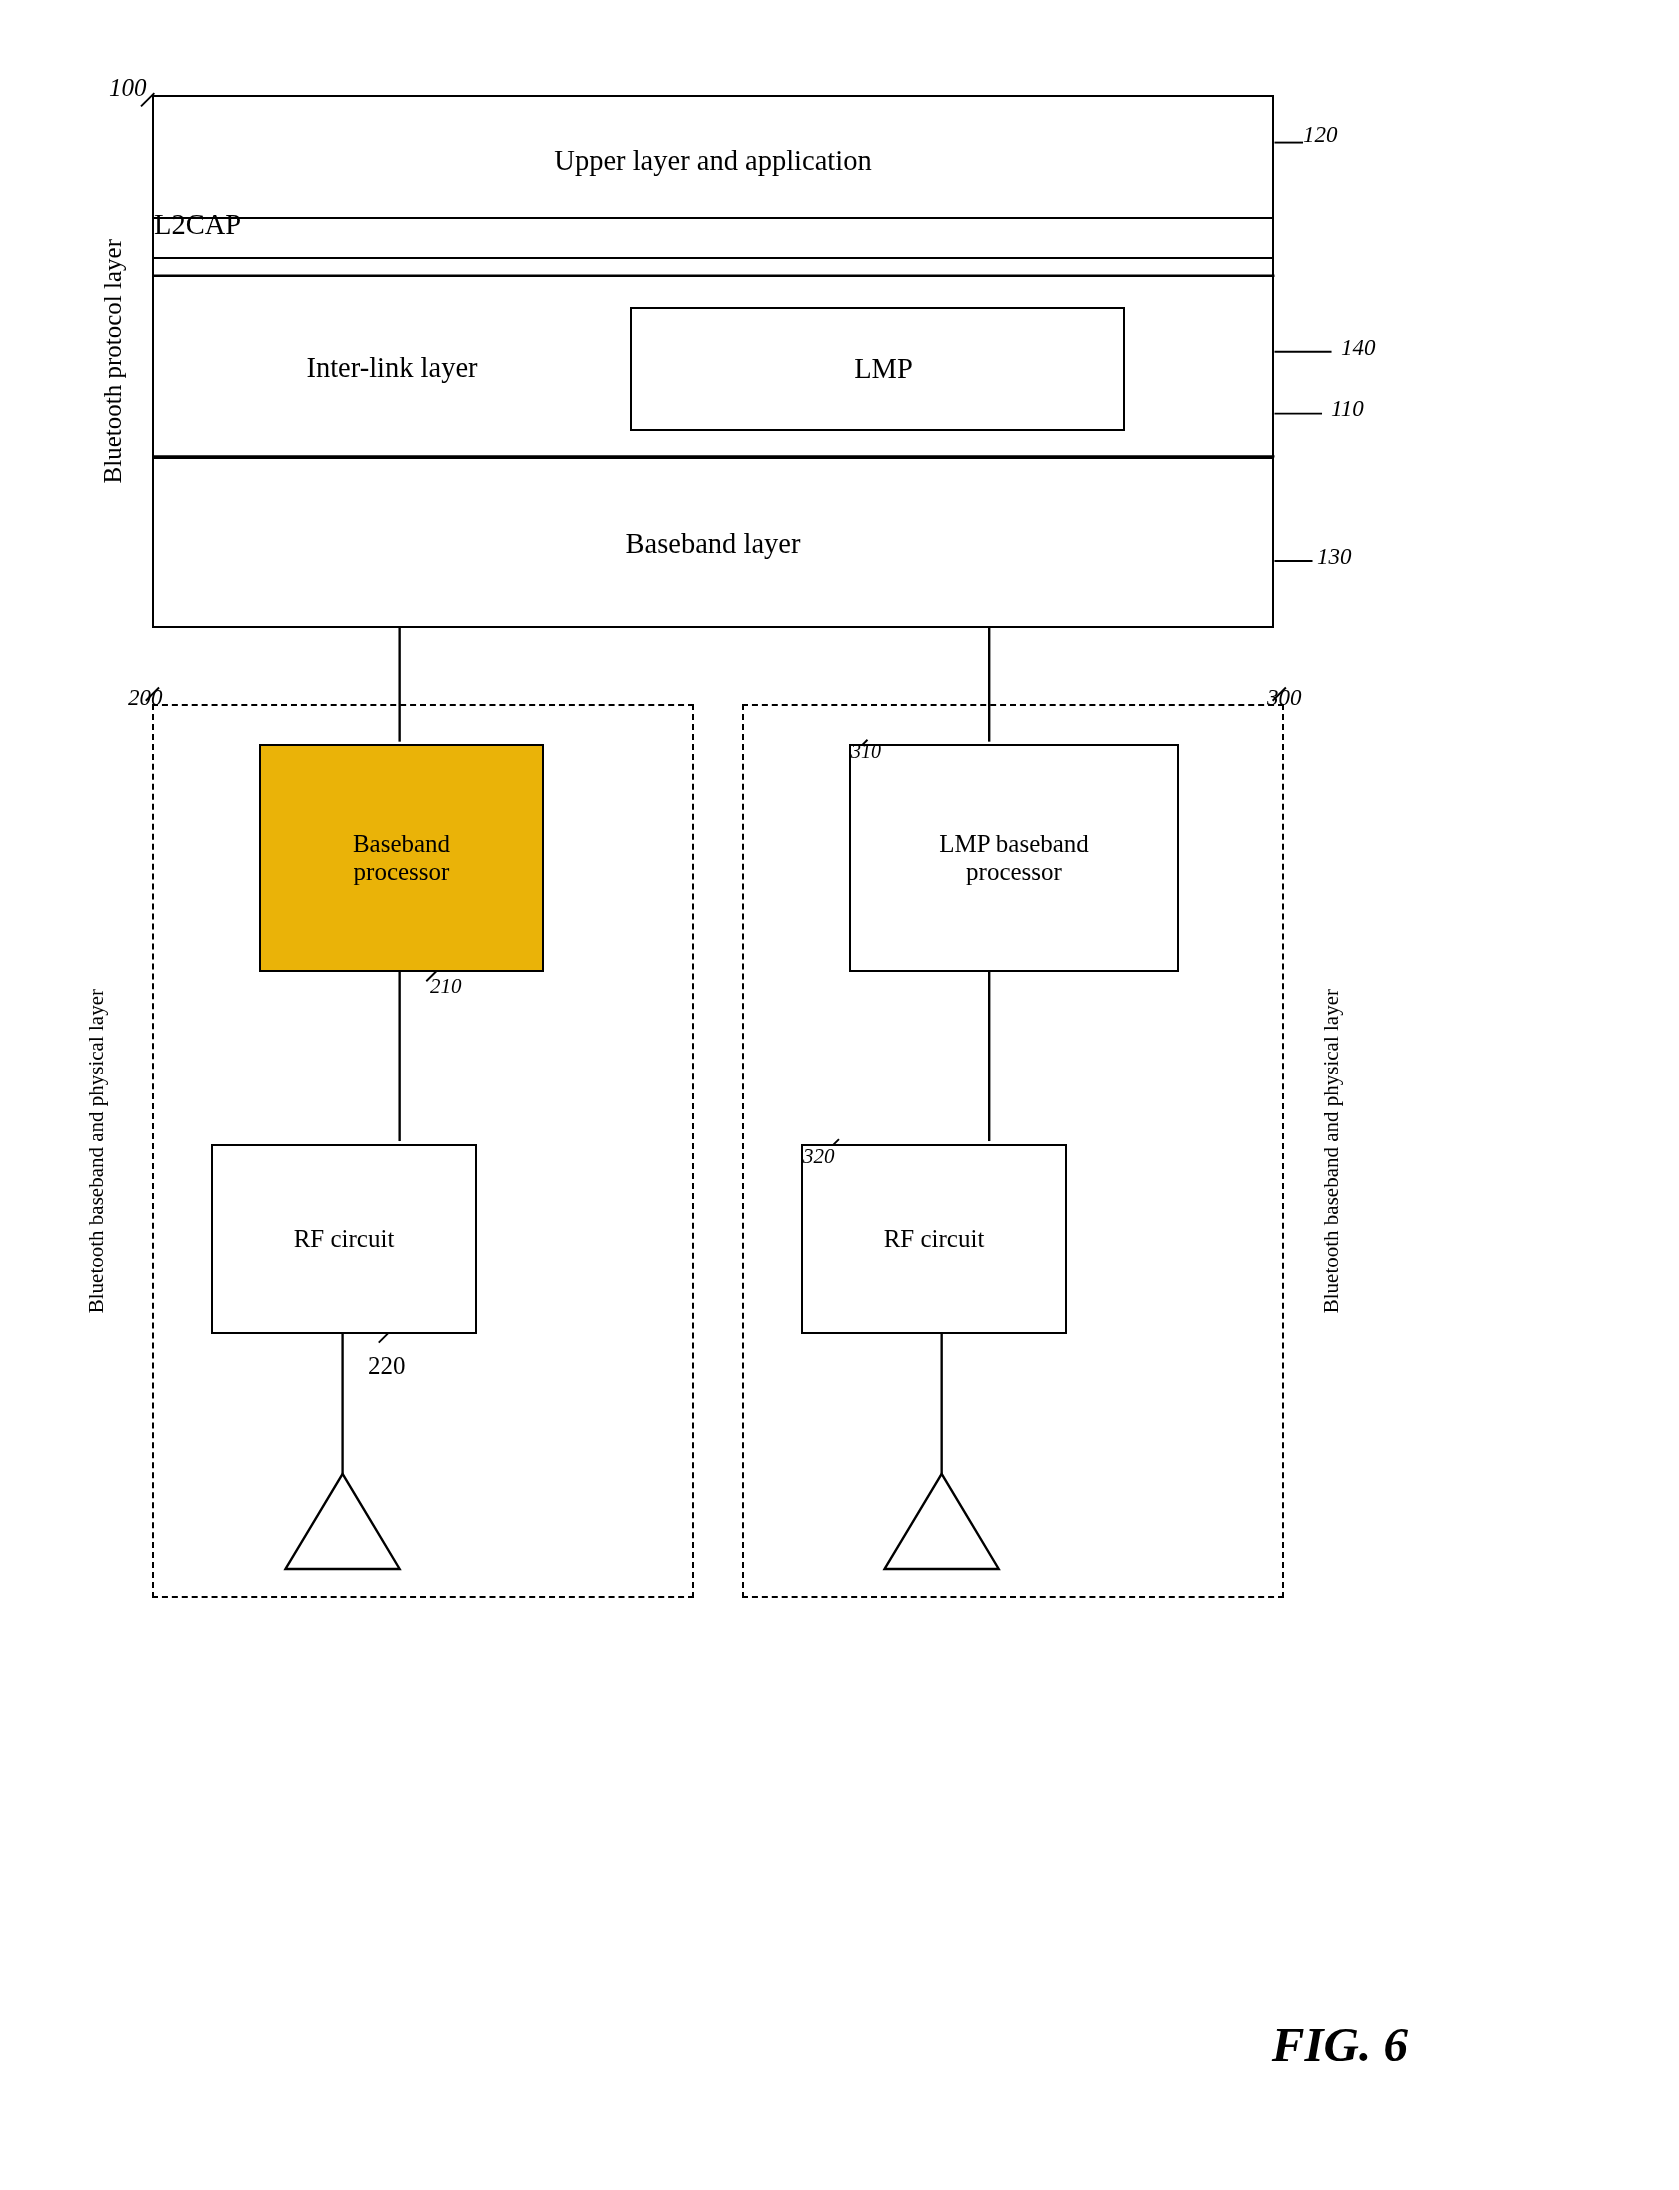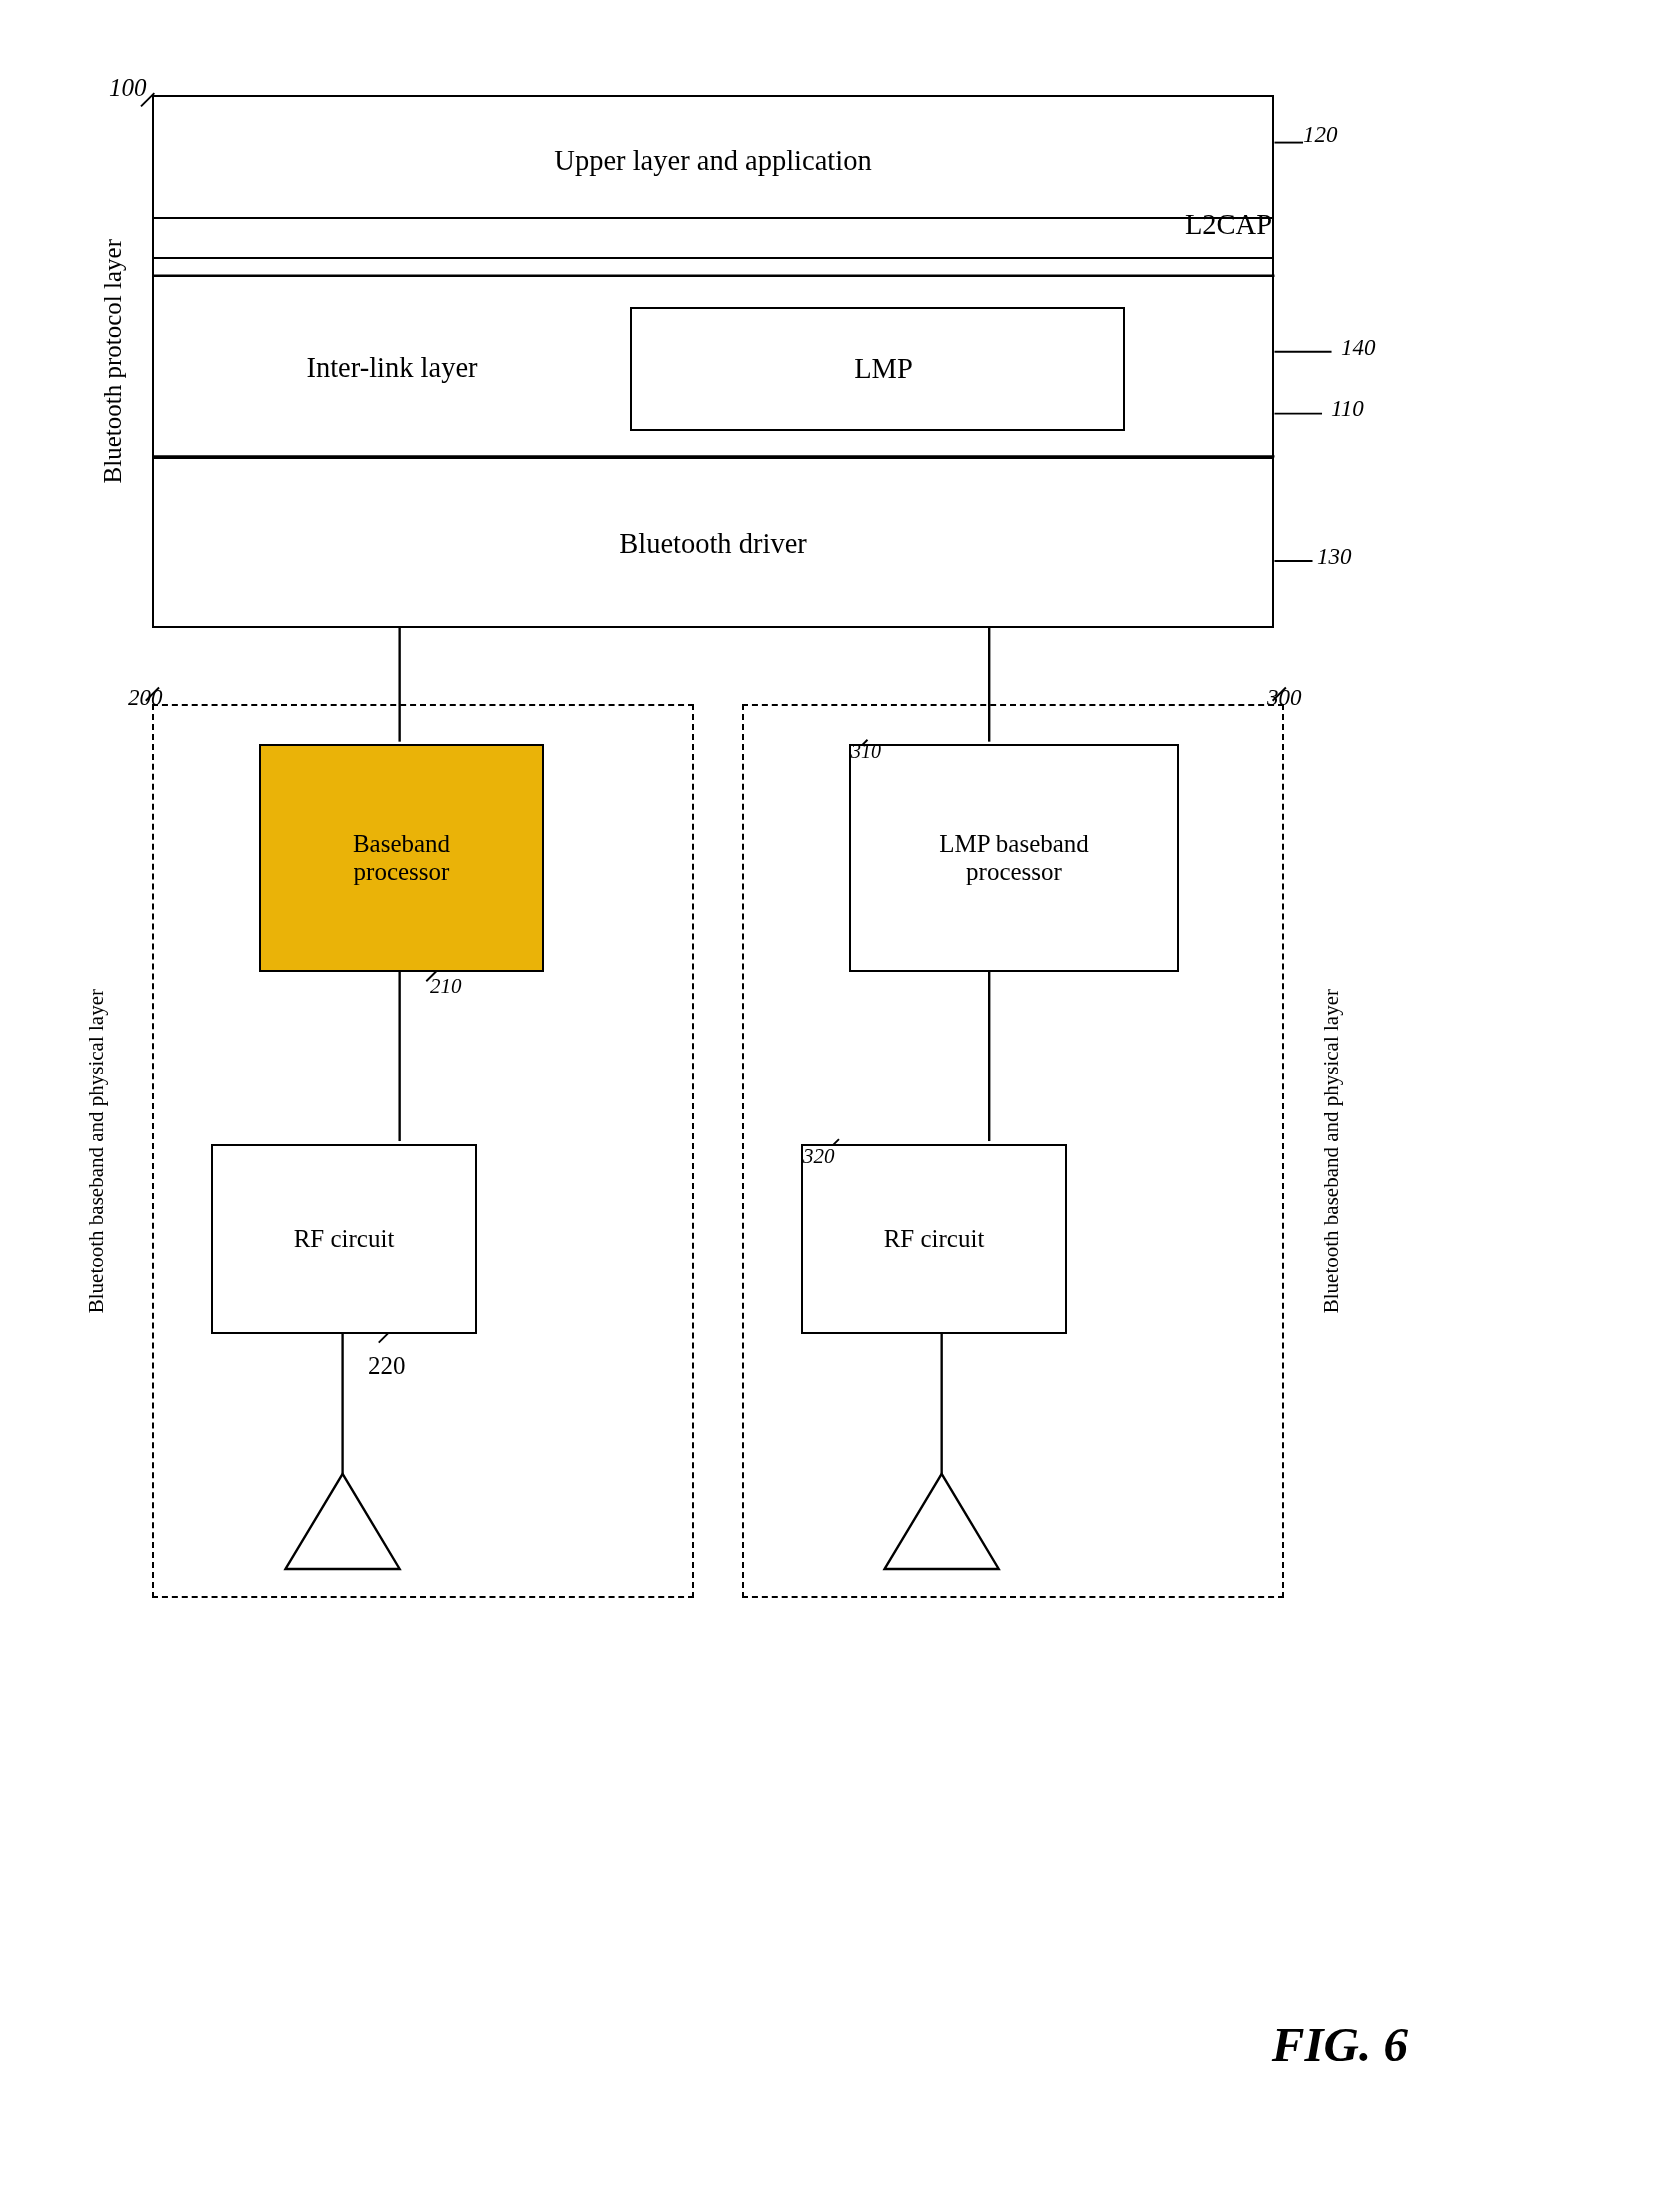--- a/index.html
+++ b/index.html
@@ -77,37 +77,37 @@
     <line x1="1278" y1="677" x2="1292" y2="663" stroke="#000" stroke-width="2"></line>
 
   </svg>
 
   <div style="position:absolute; top:38px; left:95px; width:1122px; height:533px; border:2.4px solid #000;">
 
     <div style="position:absolute; top:0; left:0; width:100%; height:115px; border-bottom:2.4px solid #000; display:flex; align-items:center; justify-content:center;margin-top:7px;">
       <span style="font-size:28.5px;">Upper layer and application</span>
     </div>
 
-    <div style="position:absolute; top:95px; left:0; width:100%; height:67px; border-bottom:2.4px solid #000; display:flex; align-items:center; justify-content:flex-end;padding-left:20px;">
+    <div style="position:absolute; top:95px; left:0; width:100%; height:67px; border-bottom:2.4px solid #000; display:flex; align-items:center; justify-content:flex-start;">
       <span style="font-size:28.5px;">L2CAP</span>
     </div>
 
     <div style="position:absolute; top:181px; left:0; width:100%; height:181px; border-bottom:2.4px solid #000;">
 
       <div style="position:absolute; top:0; left:0; width:476px; height:100%; display:flex; align-items:center; justify-content:center;">
         <span style="font-size:28.5px;">Inter-link layer</span>
       </div>
 
       <div style="position:absolute; top:28.5px; left:476px; width:495px; height:124px; border:2.4px solid #000; display:flex; align-items:center; justify-content:center; background:#fff;padding-left:12px;">
         <span style="font-size:28.5px;">LMP</span>
       </div>
     </div>
 
     <div style="position:absolute; top:361px; left:0; width:100%; height:171px; display:flex; align-items:center; justify-content:center;">
-      <span style="font-size:28.5px;">Bluetooth driver</span>
+      <span style="font-size:28.5px;">Baseband layer</span>
     </div>
 
   </div>
 
   <div style="position:absolute; top:38px; left:27px; width:57px; height:533px; display:flex; align-items:center; justify-content:center;">
     <span style="writing-mode:vertical-rl; transform:rotate(180deg); font-size:25px; text-align:center;">Bluetooth protocol layer</span>
   </div>
 
   <div style="position:absolute; top:17px; left:52px; font-size:25px; font-style:italic;">100</div>
 

